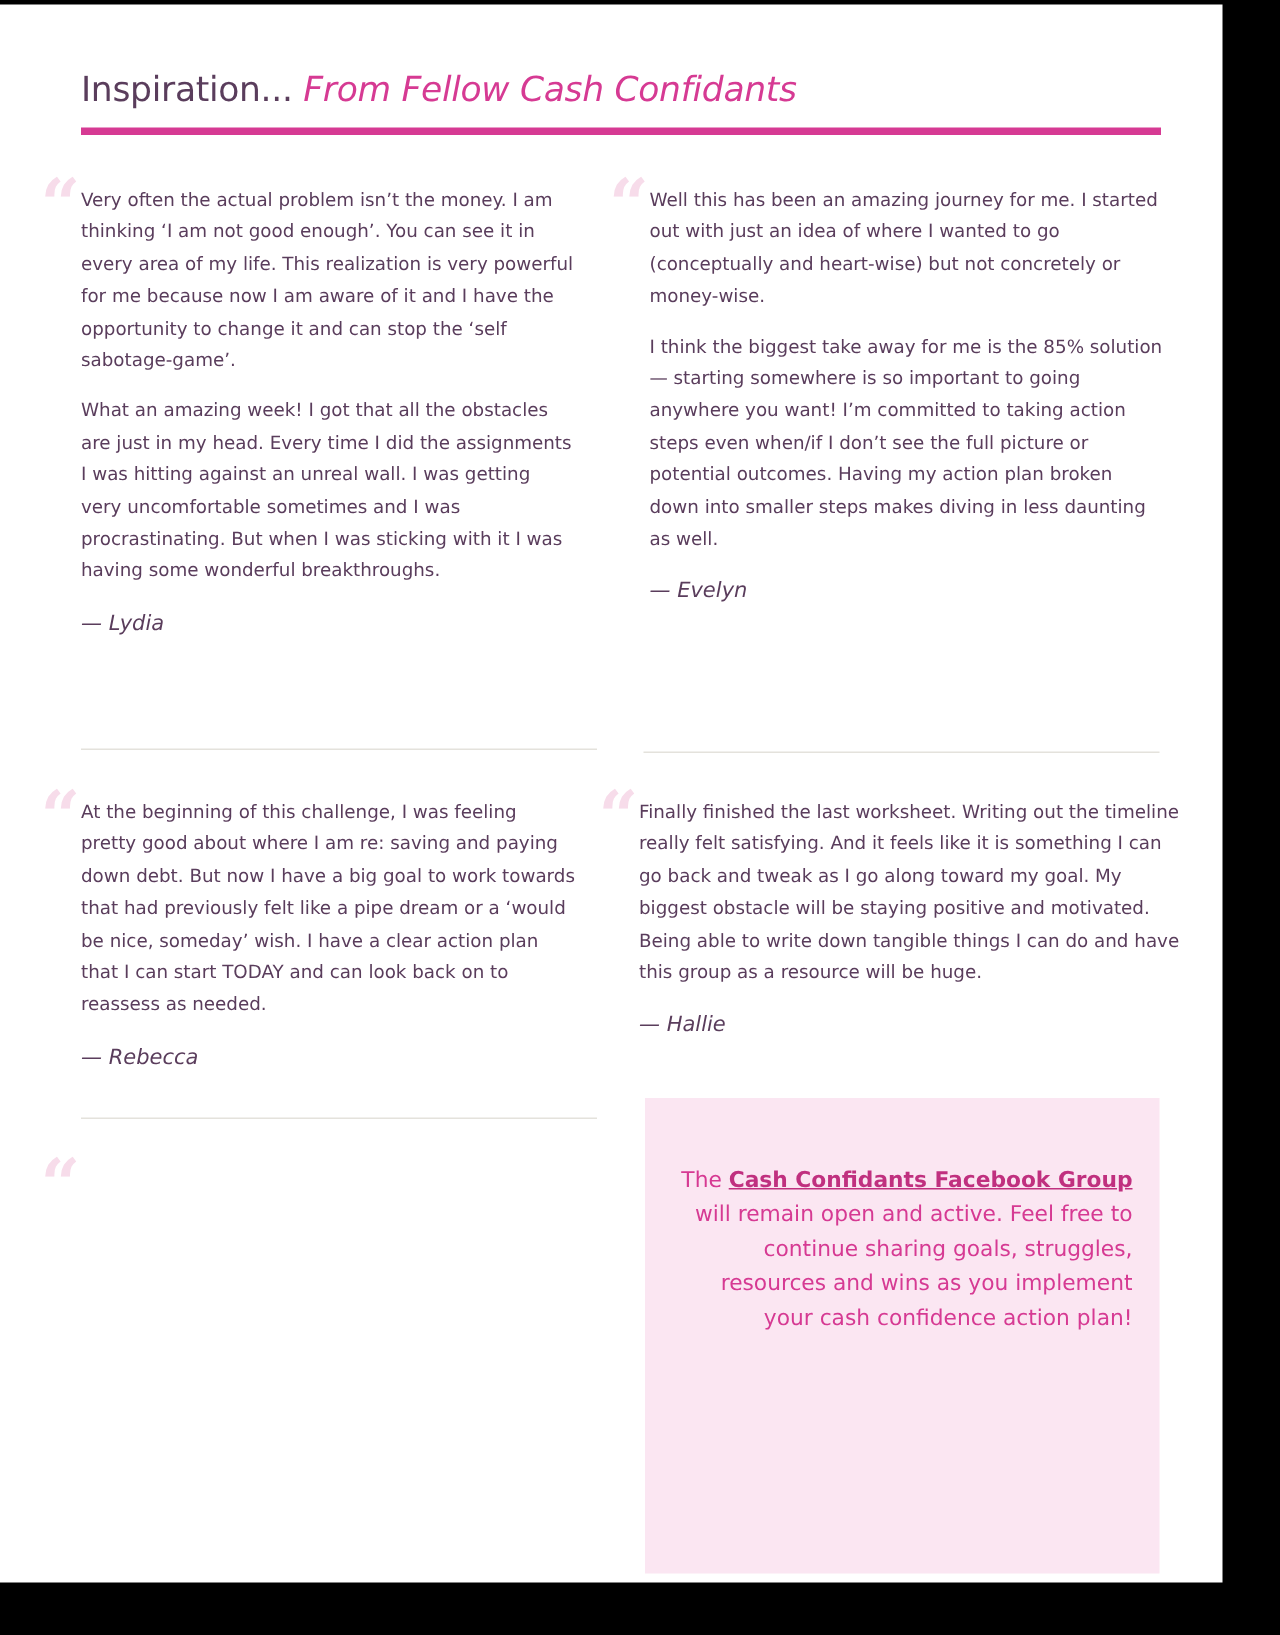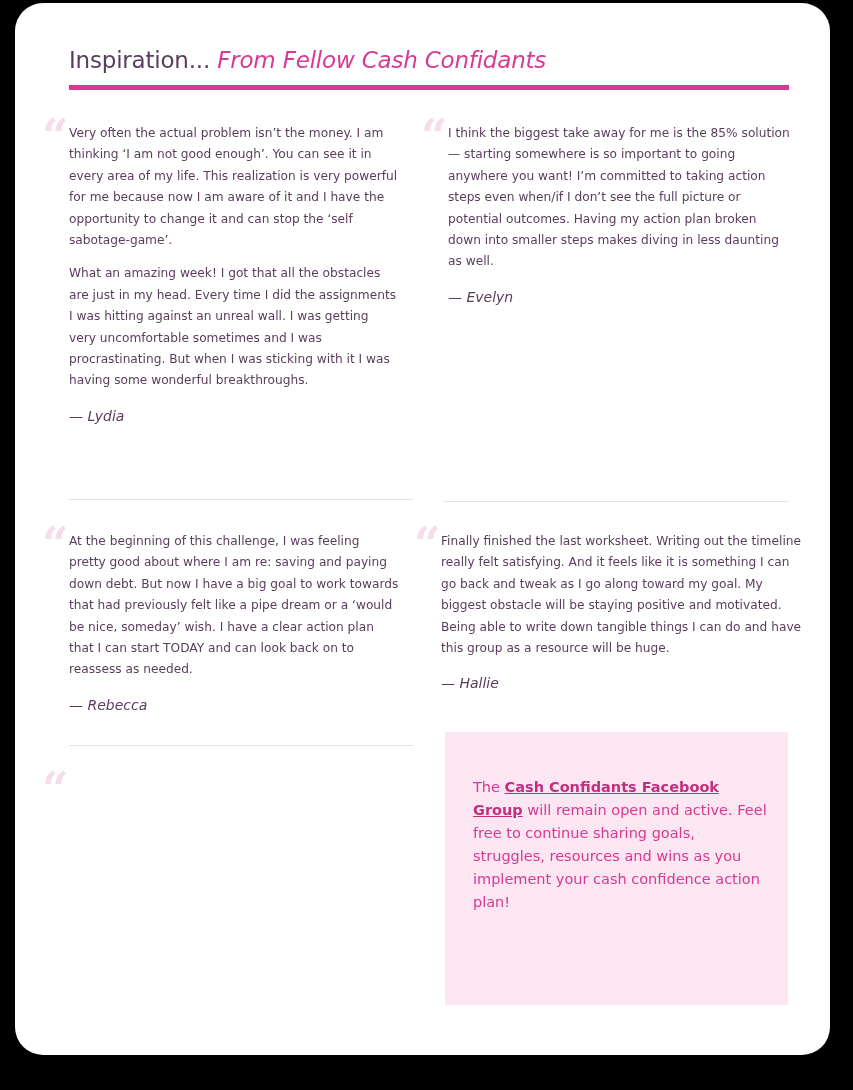--- a/index.html
+++ b/index.html
@@ -9,26 +9,25 @@
     }
     body {
       width: 853px;
       height: 1090px;
       position: relative;
       overflow: hidden;
       font-family: "DejaVu Sans", sans-serif;
     }
     .page {
       position: absolute;
-      left: 15px;
+      left: 0;
       top: 3px;
       width: 815px;
       height: 1052px;
       background: #ffffff;
-      border-radius: 28px;
     }
     .title {
       position: absolute;
       left: 54px;
       top: 44px;
       margin: 0;
       font-size: 23px;
       font-weight: normal;
       color: #5a3d5c;
       letter-spacing: -0.2px;
@@ -74,28 +73,28 @@
     .divider {
       position: absolute;
       height: 1px;
       background: #e4e2dc;
     }
     .cta-box {
       position: absolute;
       left: 430px;
       top: 729px;
       width: 343px;
-      height: 273px;
+      height: 317px;
       background: #fbe6f2;
       color: #d63a93;
-      text-align: left;
+      text-align: right;
       font-size: 14.5px;
       line-height: 23px;
       box-sizing: border-box;
-      padding: 44px 18px 0 28px;
+      padding: 44px 18px 0 14px;
     }
     .cta-box p {
       margin: 0 0 16px 0;
     }
     .cta-box a {
       color: #c0307f;
       font-weight: bold;
       text-decoration: underline;
     }
   </style>
@@ -110,20 +109,21 @@
   <div class="testimonial" style="left:54px; top:120px; width:330px;">
     <span class="quote-mark">“</span>
     <p>Very often the actual problem isn’t the money. I am thinking ‘I am not good enough’. You can see it in every area of my life. This realization is very powerful for me because now I am aware of it and I have the opportunity to change it and can stop the ‘self sabotage-game’.</p>
     <p>What an amazing week! I got that all the obstacles are just in my head. Every time I did the assignments I was hitting against an unreal wall. I was getting very uncomfortable sometimes and I was procrastinating. But when I was sticking with it I was having some wonderful breakthroughs.</p>
     <div class="author">— Lydia</div>
   </div>
   <div class="divider" style="left:54px; top:496px; width:344px;"></div>
 
   <div class="testimonial" style="left:433px; top:120px; width:345px;">
     <span class="quote-mark">“</span>
+    <p>Well this has been an amazing journey for me. I started out with just an idea of where I wanted to go (conceptually and heart-wise) but not concretely or money-wise.</p>
     <p>I think the biggest take away for me is the 85% solution — starting somewhere is so important to going anywhere you want! I’m committed to taking action steps even when/if I don’t see the full picture or potential outcomes. Having my action plan broken down into smaller steps makes diving in less daunting as well.</p>
     <div class="author">— Evelyn</div>
   </div>
   <div class="divider" style="left:429px; top:498px; width:344px;"></div>
 
   <div class="testimonial" style="left:54px; top:528px; width:330px;">
     <span class="quote-mark">“</span>
     <p>At the beginning of this challenge, I was feeling pretty good about where I am re: saving and paying down debt. But now I have a big goal to work towards that had previously felt like a pipe dream or a ‘would be nice, someday’ wish. I have a clear action plan that I can start TODAY and can look back on to reassess as needed.</p>
     <div class="author">— Rebecca</div>
   </div>

